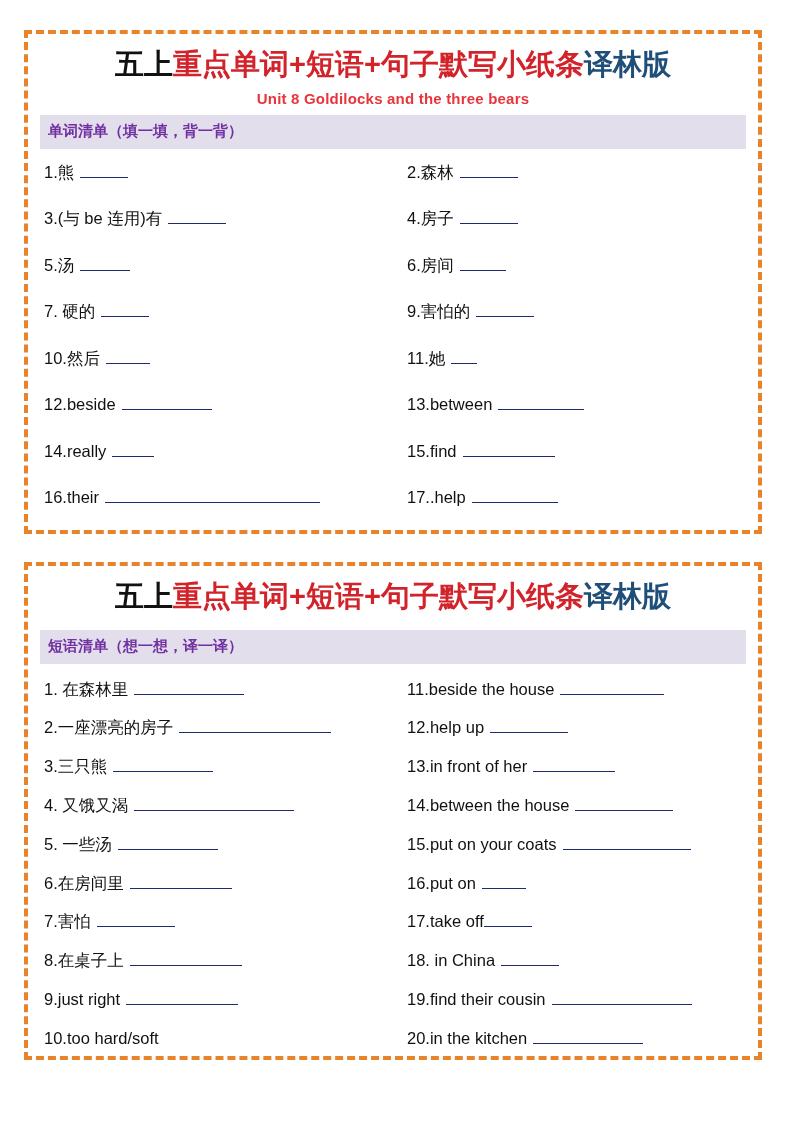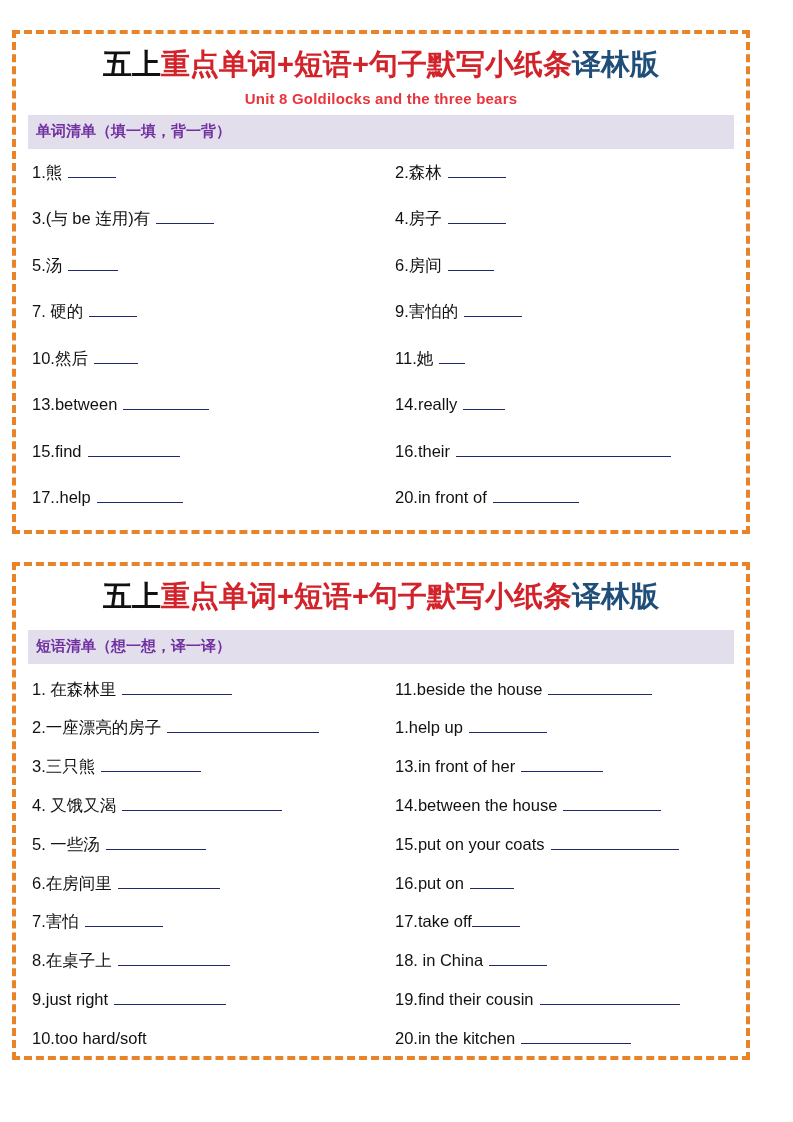--- a/index.html
+++ b/index.html
@@ -20,21 +20,21 @@
     position: relative;
     width: 793px;
     height: 1122px;
     box-sizing: border-box;
     padding: 0;
   }
 
   
   .card {
     position: absolute;
-    left: 12px;
+    left: 24px;
     width: 738px;
     box-sizing: border-box;
     border: 4px dashed #E8832A;
     background: #ffffff;
     overflow: hidden;
   }
   .card--words   { top: 30px;  height: 504px; }
   .card--phrases { top: 562px; height: 498px; }
 
   .card-inner {
@@ -167,20 +167,24 @@
           </div>
         <div class="item">
             <span class="item-label">10.然后</span>
             <span class="blank" style="width:44px"></span>
           </div>
 
         <div class="item">
             <span class="item-label">11.她</span>
             <span class="blank" style="width:26px"></span>
           </div>
+        <div class="item">
+            <span class="item-label">12.beside</span>
+            <span class="blank" style="width:90px"></span>
+          </div>
 
         <div class="item">
             <span class="item-label">13.between</span>
             <span class="blank" style="width:86px"></span>
           </div>
         <div class="item">
             <span class="item-label">14.really</span>
             <span class="blank" style="width:42px"></span>
           </div>
 
@@ -224,21 +228,21 @@
         <div class="item">
             <span class="item-label">11.beside the house</span>
             <span class="blank" style="width:104px"></span>
           </div>
 
         <div class="item">
             <span class="item-label">2.一座漂亮的房子</span>
             <span class="blank" style="width:152px"></span>
           </div>
         <div class="item">
-            <span class="item-label">1.help up</span>
+            <span class="item-label">12.help up</span>
             <span class="blank" style="width:78px"></span>
           </div>
 
         <div class="item">
             <span class="item-label">3.三只熊</span>
             <span class="blank" style="width:100px"></span>
           </div>
         <div class="item">
             <span class="item-label">13.in front of her</span>
             <span class="blank" style="width:82px"></span>

